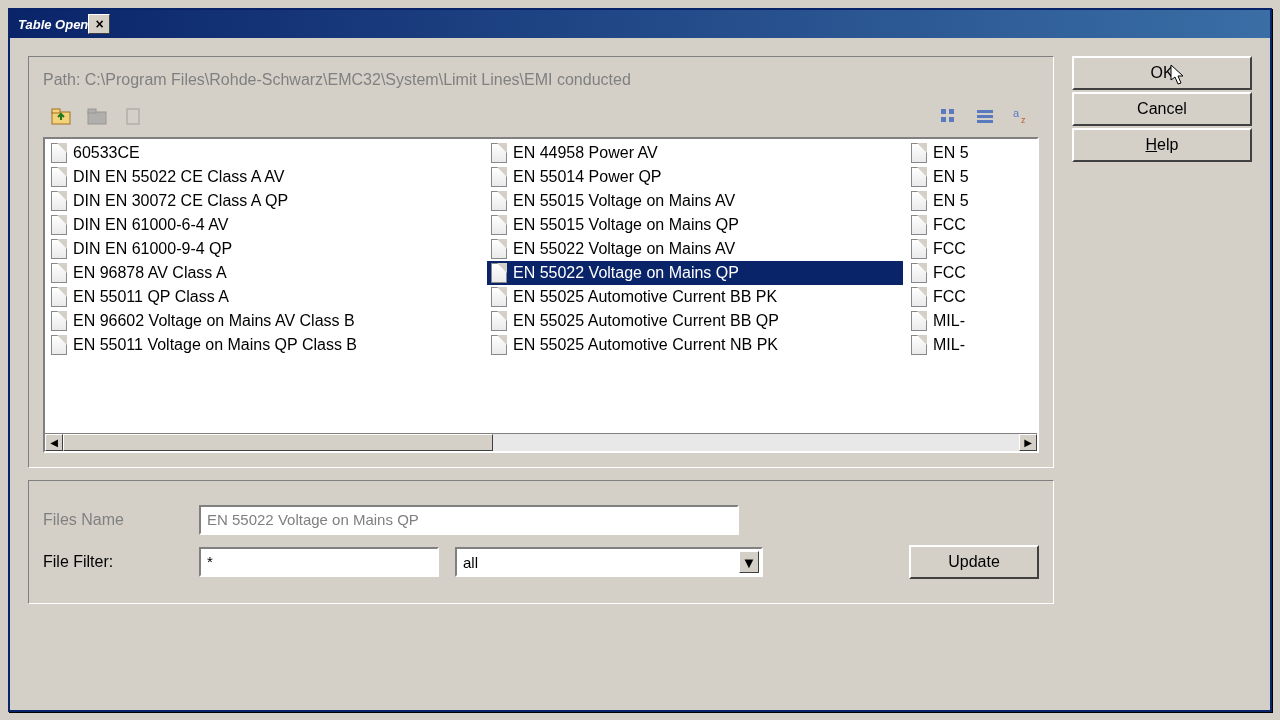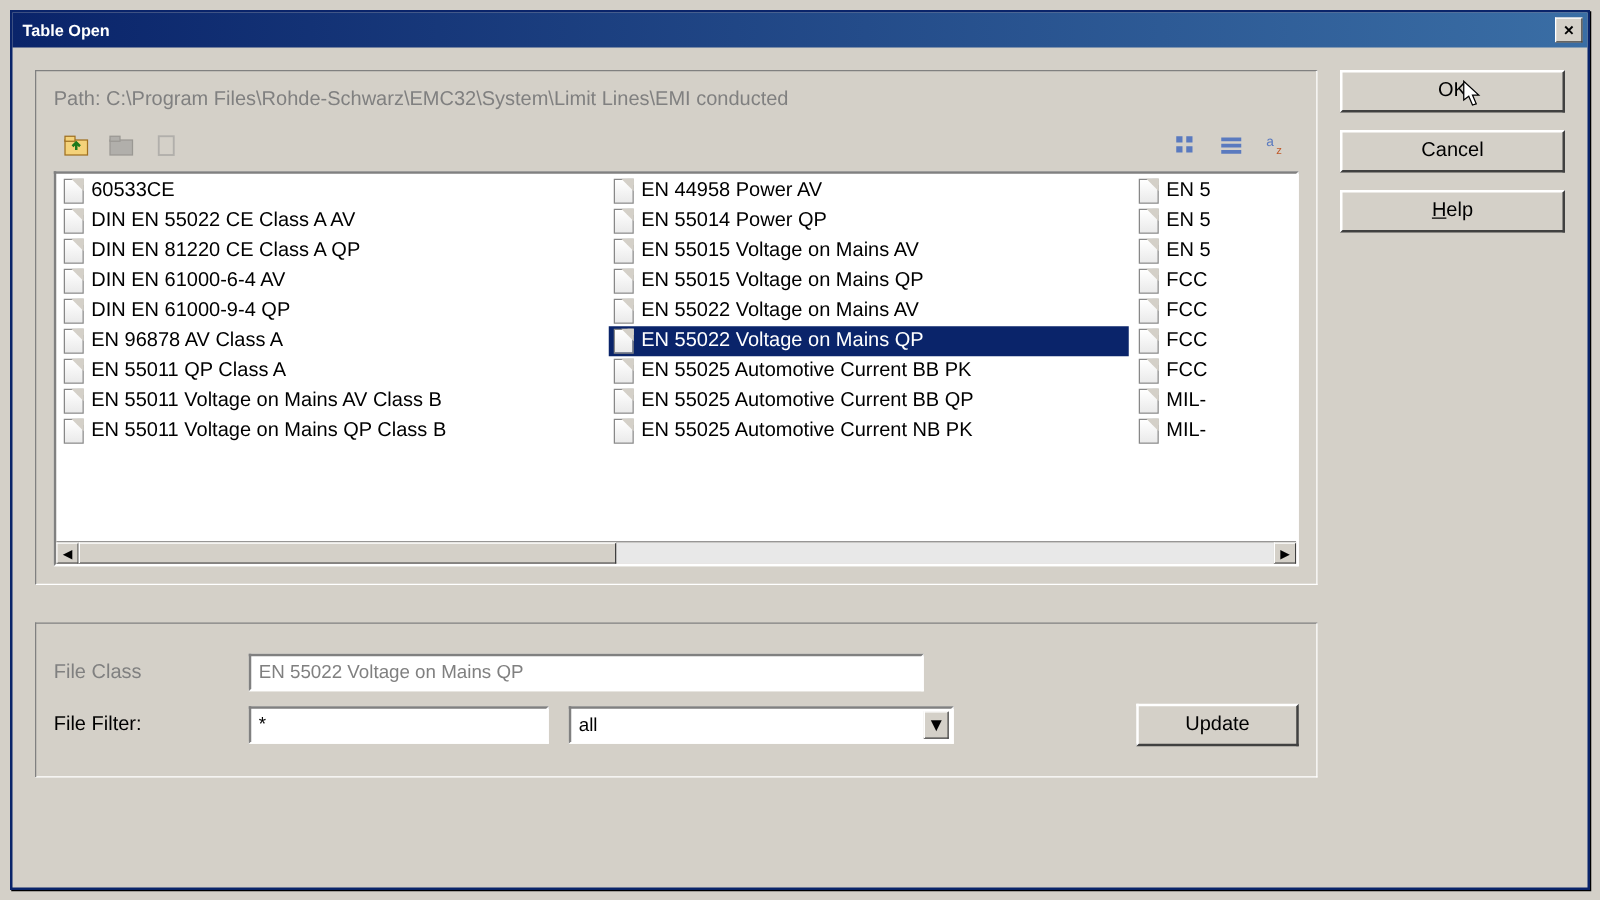--- a/index.html
+++ b/index.html
@@ -16,24 +16,24 @@
     margin: 8px;
     border: 2px solid #0a246a;
     background: #d4d0c8;
     box-shadow: 1px 1px 0 #000;
   }
   .titlebar {
     height: 28px;
     background: linear-gradient(to right, #0a246a, #3a6ea5);
     display: flex;
     align-items: center;
-    justify-content: space-between;
     padding: 0 4px 0 8px;
     color: #fff;
     font-weight: bold;
+    font-style: italic;
   }
   .titlebar .close {
     width: 22px;
     height: 20px;
     background: #d4d0c8;
     border: 1px solid #fff;
     border-right-color: #404040;
     border-bottom-color: #404040;
     color: #000;
     font-weight: bold;
@@ -47,21 +47,21 @@
     display: flex;
     gap: 18px;
   }
   .main-col { flex: 1; }
   .side-col { width: 180px; }
   .group {
     border: 1px solid #808080;
     border-right-color: #fff;
     border-bottom-color: #fff;
     padding: 14px 14px 14px 14px;
-    margin-bottom: 30px;
+    margin-bottom: 12px;
     position: relative;
   }
   .path-row {
     color: #808080;
     margin-bottom: 12px;
     font-size: 16px;
   }
   .toolbar {
     display: flex;
     align-items: center;
@@ -187,21 +187,21 @@
   .btn {
     height: 34px;
     min-width: 150px;
     background: #d4d0c8;
     border: 2px solid #fff;
     border-right-color: #404040;
     border-bottom-color: #404040;
     font-size: 16px;
     display:flex;align-items:center;justify-content:center;
     cursor: pointer;
-    margin-bottom: 14px;
+    margin-bottom: 2px;
   }
   .btn.small { min-width: 130px; height: 34px; margin: 0; }
   .cursor {
     position: absolute;
     width: 16px; height: 22px;
     pointer-events: none;
   }
 </style>
 </head>
 <body>
@@ -268,41 +268,41 @@
                 <div class="item">
                   <div class="file-ico"></div>
                   <span>60533CE</span>
                 </div>
                 <div class="item">
                   <div class="file-ico"></div>
                   <span>DIN EN 55022 CE Class A AV</span>
                 </div>
                 <div class="item">
                   <div class="file-ico"></div>
-                  <span>DIN EN 81220 CE Class A QP</span>
+                  <span>DIN EN 30072 CE Class A QP</span>
                 </div>
                 <div class="item">
                   <div class="file-ico"></div>
                   <span>DIN EN 61000-6-4 AV</span>
                 </div>
                 <div class="item">
                   <div class="file-ico"></div>
                   <span>DIN EN 61000-9-4 QP</span>
                 </div>
                 <div class="item">
                   <div class="file-ico"></div>
                   <span>EN 96878 AV Class A</span>
                 </div>
                 <div class="item">
                   <div class="file-ico"></div>
                   <span>EN 55011 QP Class A</span>
                 </div>
                 <div class="item">
                   <div class="file-ico"></div>
-                  <span>EN 55011 Voltage on Mains AV Class B</span>
+                  <span>EN 96602 Voltage on Mains AV Class B</span>
                 </div>
                 <div class="item">
                   <div class="file-ico"></div>
                   <span>EN 55011 Voltage on Mains QP Class B</span>
                 </div>
               </div>
               <div class="col c2">
                 <div class="item">
                   <div class="file-ico"></div>
                   <span>EN 44958 Power AV</span>
@@ -383,21 +383,21 @@
             <div class="sc-btn">◀</div>
             <div class="sc-track">
                 <div class="sc-thumb"></div>
               </div>
             <div class="sc-btn">▶</div>
           </div>
         </div>
       </div>
       <div class="group">
         <div class="form-row">
-          <label class="dim">File Class</label>
+          <label class="dim">Files Name</label>
           <div class="text-input dim" style="flex:0 0 540px;">EN 55022 Voltage on Mains QP</div>
         </div>
         <div class="form-row">
           <label>File Filter:</label>
           <div class="text-input" style="width:240px">*</div>
           <div class="select" style="width:308px">
             <span>all</span>
             <div class="arrow">▼</div>
           </div>
           <div style="flex:1"></div>

